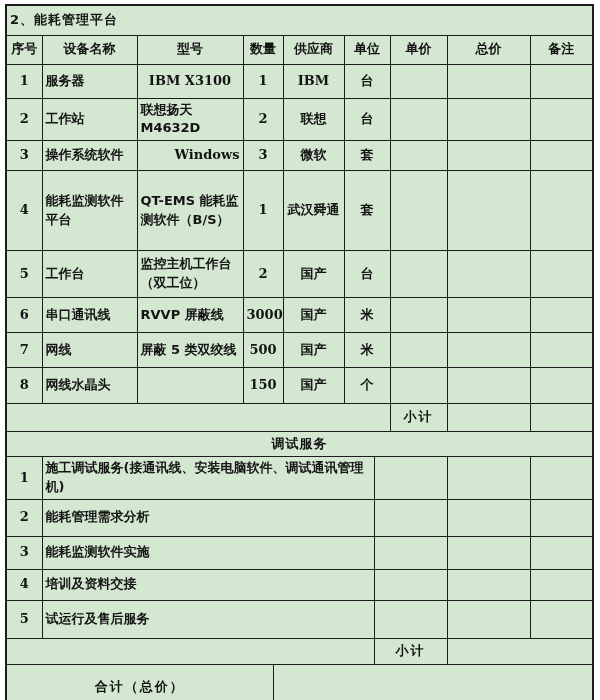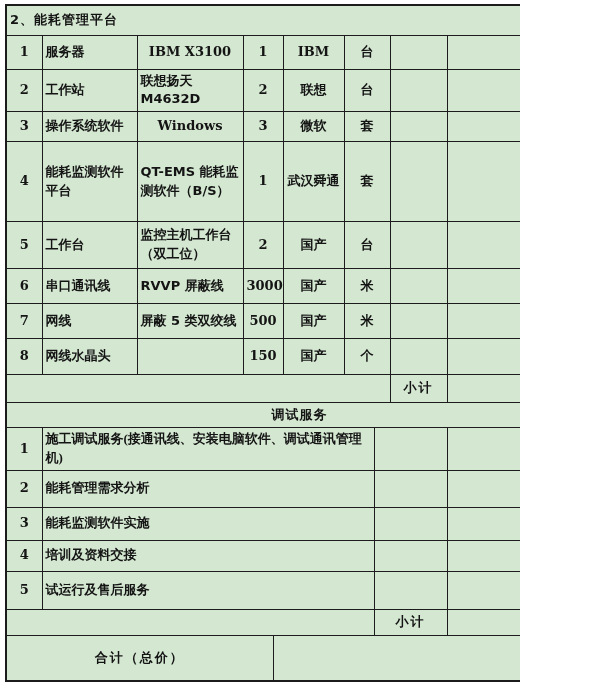--- a/index.html
+++ b/index.html
@@ -6,21 +6,21 @@
     margin: 0;
     padding: 0;
     width: 600px;
     height: 700px;
     background: #ffffff;
     font-family: "DejaVu Sans", "Liberation Sans", sans-serif;
     color: #141414;
   }
   .sheet {
     position: relative;
-    width: 520px;
+    width: 600px;
     height: 700px;
     overflow: hidden;
   }
   table.grid {
     border-collapse: collapse;
     table-layout: fixed;
     margin: 4px 0 0 5px;
     width: 588px;
     border: 2px solid #1c1c1c;
   }
@@ -48,21 +48,21 @@
     letter-spacing: 1px;
   }
   td.section-cell {
     font-size: 13px;
     padding-left: 9px;
     letter-spacing: 1px;
     text-align: center;
   }
   td.hdr { text-align: center; font-size: 13px; }
   td.model { font-size: 12.5px; padding-left: 8px; }
-  td.desc { font-size: 12px; padding-left: 10px; letter-spacing: 0; font-family: Liberation Serif, serif; }
+  td.desc { font-size: 12px; padding-left: 10px; letter-spacing: 0; }
   td.subtotal { text-align: center; letter-spacing: 2px; margin-left: 33px; }
   td.grand { text-align: center; letter-spacing: 2px; font-size: 13.5px; }
 </style>
 </head>
 <body>
 
 <div class="sheet">
   <table class="grid">
     <colgroup>
       <col style="width:36px">
@@ -76,20 +76,31 @@
         <col style="width:57px">
       <col style="width:83px">
         <col style="width:63px">
     </colgroup>
 
     <tbody>
         <tr style="height:30px">
       <td colspan="11" class="title-cell">2、能耗管理平台</td>
     </tr>
 
+    <tr style="height:29px">
+      <td class="hdr">序号</td>
+      <td class="hdr">设备名称</td>
+      <td class="hdr">型号</td>
+      <td colspan="2" class="hdr">数量</td>
+      <td class="hdr">供应商</td>
+      <td colspan="2" class="hdr">单位</td>
+      <td class="hdr">单价</td>
+      <td class="hdr">总价</td>
+      <td class="hdr">备注</td>
+    </tr>
 
     <tr style="height:34px">
       <td class="num">1</td>
       <td class="l">服务器</td>
       <td class="model num" style="text-align:center">IBM X3100</td>
       <td colspan="2" class="num">1</td>
       <td class="num">IBM</td>
       <td colspan="2" class="c">台</td>
       <td></td>
       <td></td>
@@ -104,21 +115,21 @@
       <td class="c">联想</td>
       <td colspan="2" class="c">台</td>
       <td></td>
       <td></td>
       <td></td>
     </tr>
 
     <tr style="height:30px">
       <td class="num">3</td>
       <td class="l">操作系统软件</td>
-      <td class="model num" style="text-align:center">Windows</td>
+      <td class="model num" style="text-align:right">Windows</td>
       <td colspan="2" class="num">3</td>
       <td class="c">微软</td>
       <td colspan="2" class="c">套</td>
       <td></td>
       <td></td>
       <td></td>
     </tr>
 
     <tr style="height:80px">
       <td class="num">4</td>

